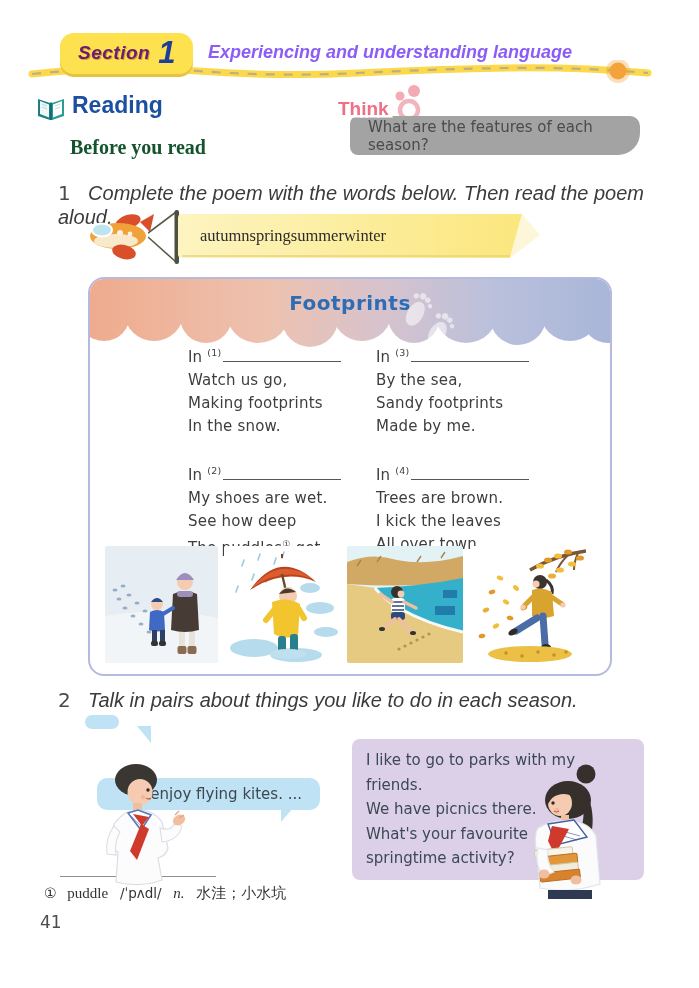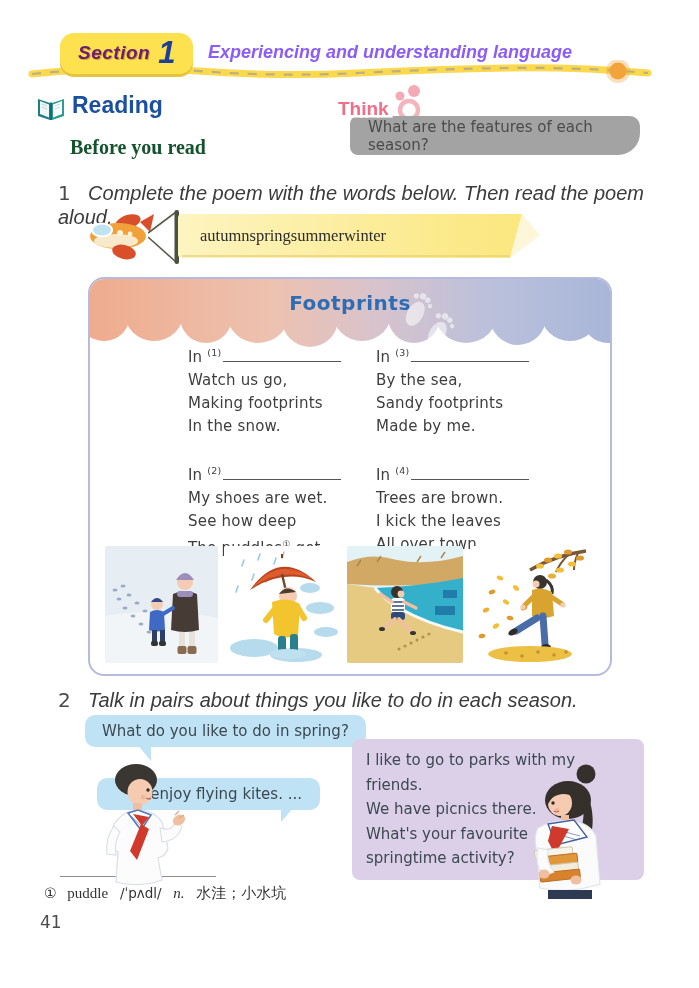--- a/index.html
+++ b/index.html
@@ -384,21 +384,20 @@
       </svg>
     </div>
   </div>
 
   <div class="task task2">
     <span class="task-num">2</span>
     <span class="task-text">Talk in pairs about things you like to do in each season.</span>
   </div>
 
   <div class="bubble bubble-blue bubble-a">
-    <span>What do you like to do in spring?</span>
     <div class="tail tail-a"></div>
   </div>
   <div class="bubble bubble-blue bubble-b">
     <span>I enjoy flying kites. ...</span>
     <div class="tail tail-b"></div>
   </div>
   <div class="bubble bubble-purple bubble-c pre">I like to go to parks with my friends.
 We have picnics there.
 What's your favourite
 springtime activity?</div>

